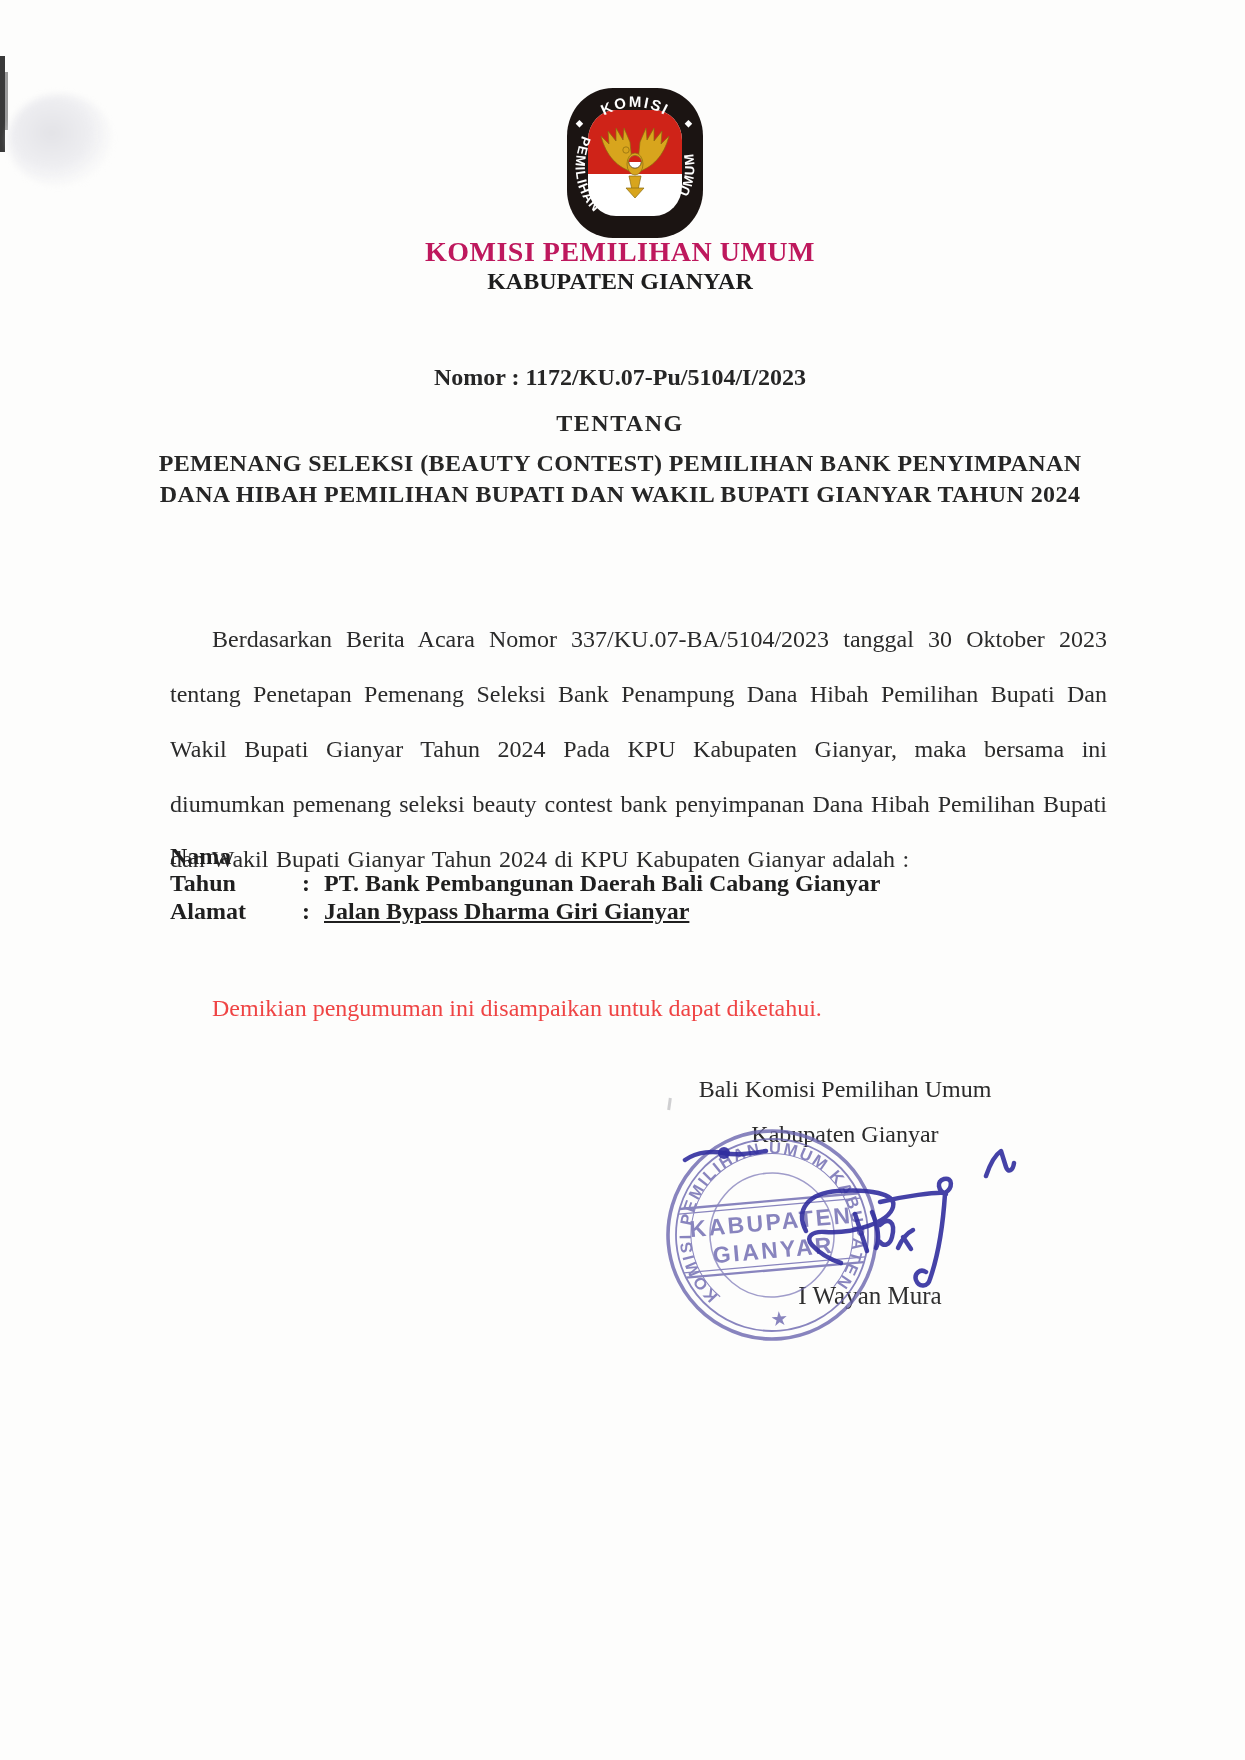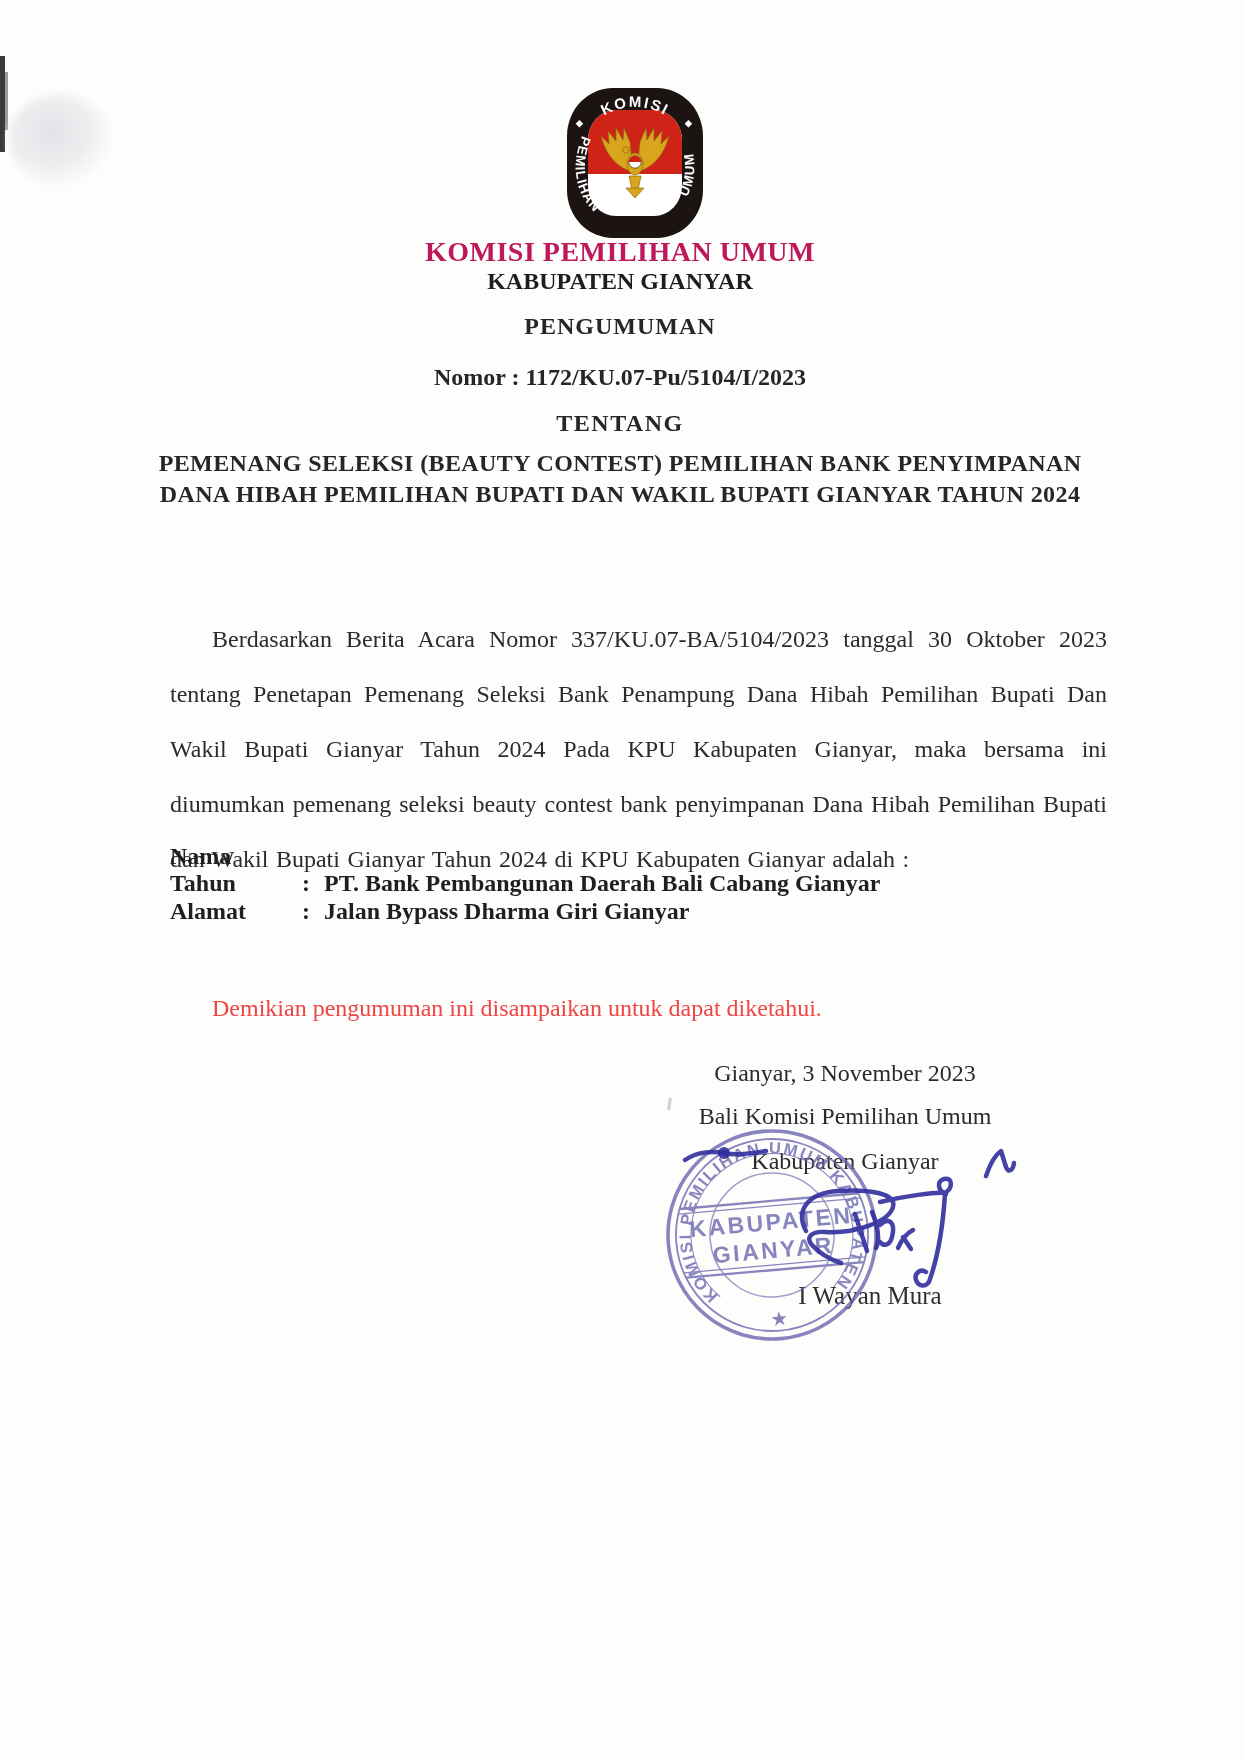--- a/index.html
+++ b/index.html
@@ -21,21 +21,21 @@
   .title2 { top:481px; font-size:24px; font-weight:bold; letter-spacing:.4px; }
 
   .para {
     left:170px; top:612px; width:937px;
     font-size:24px; line-height:55px; text-align:justify;
     text-indent:42px; word-spacing:1.5px; color:#2b2b2b;
   }
   .field { left:170px; font-size:24px; font-weight:bold; color:#1f1f1f; }
   .field .flabel { display:inline-block; width:132px; }
   .field .fsep { display:inline-block; width:22px; }
-  .f1 { top:843px; } .f2 { top:898px; }
+  .f1 { top:843px; } .f2 { top:898px;text-decoration:underline; }
 
   .closing { left:170px; top:995px; width:937px; font-size:24px; text-indent:42px; color:#ef4444; }
 
   .sigblock { left:655px; top:1060px; width:380px; text-align:center; font-size:24px; color:#2b2b2b; }
   .sigblock .line2 { margin-top:16px; }
   .sigblock .line3 { margin-top:18px; }
   .signer { left:690px; top:1282px; width:360px; text-align:center; font-size:25px; color:#2f2f2f; }
 
   .stamp-svg { left:655px; top:1118px; filter:blur(0.4px); }
   .sign-svg  { left:640px; top:1090px; filter:blur(0.2px); }
@@ -99,39 +99,37 @@
         <textPath href="#lg-around" startOffset="196">UMUM</textPath>
       </text>
       <text x="13" y="42" font-size="9">◆</text>
       <text x="122" y="42" font-size="9">◆</text>
     </g>
   </svg>
 
   <div class="abs centered org1 blur">KOMISI PEMILIHAN UMUM</div>
   <div class="abs centered org2 blur">KABUPATEN GIANYAR</div>
 
-  <div class="abs centered pengumuman blur">PENGUMUMAN</div>
   <div class="abs centered nomor blur">Nomor : 1172/KU.07-Pu/5104/I/2023</div>
   <div class="abs centered tentang blur">TENTANG</div>
   <div class="abs centered title1 blur">PEMENANG SELEKSI (BEAUTY CONTEST) PEMILIHAN BANK PENYIMPANAN</div>
   <div class="abs centered title2 blur">DANA HIBAH PEMILIHAN BUPATI DAN WAKIL BUPATI GIANYAR TAHUN 2024</div>
 
   <div class="abs para blur">Berdasarkan Berita Acara Nomor 337/KU.07-BA/5104/2023 tanggal 30 Oktober 2023 tentang Penetapan Pemenang Seleksi Bank Penampung Dana Hibah Pemilihan Bupati Dan Wakil Bupati Gianyar  Tahun 2024 Pada KPU Kabupaten Gianyar, maka bersama ini diumumkan pemenang seleksi beauty contest  bank penyimpanan  Dana Hibah Pemilihan Bupati dan Wakil Bupati Gianyar Tahun 2024 di KPU Kabupaten Gianyar adalah :</div>
 
   <div class="abs field f1 blur">
     <span class="flabel">Nama Tahun</span><span class="fsep">:</span><span>PT. Bank Pembangunan Daerah Bali Cabang Gianyar</span>
   </div>
   <div class="abs field f2 blur">
     <span class="flabel">Alamat</span><span class="fsep">:</span><span>Jalan Bypass Dharma Giri Gianyar</span>
   </div>
 
   <div class="abs closing blur">Demikian pengumuman ini disampaikan untuk dapat diketahui.</div>
 
   <div class="abs sigblock blur">
-    <div>Gianyar, 3 November 2023</div>
     <div class="line2">Bali Komisi Pemilihan Umum</div>
     <div class="line3">Kabupaten Gianyar</div>
   </div>
   <div class="abs signer blur">I Wayan Mura</div>
 
   <svg class="abs stamp-svg" width="234" height="234" viewBox="-117 -117 234 234">
     <g transform="rotate(-5)" opacity="0.8" stroke="#6b66ae" fill="none">
       <circle r="104" stroke-width="3.6"></circle>
       <circle r="96" stroke-width="1.8"></circle>
       <circle r="62" stroke-width="1.5" opacity="0.8"></circle>

